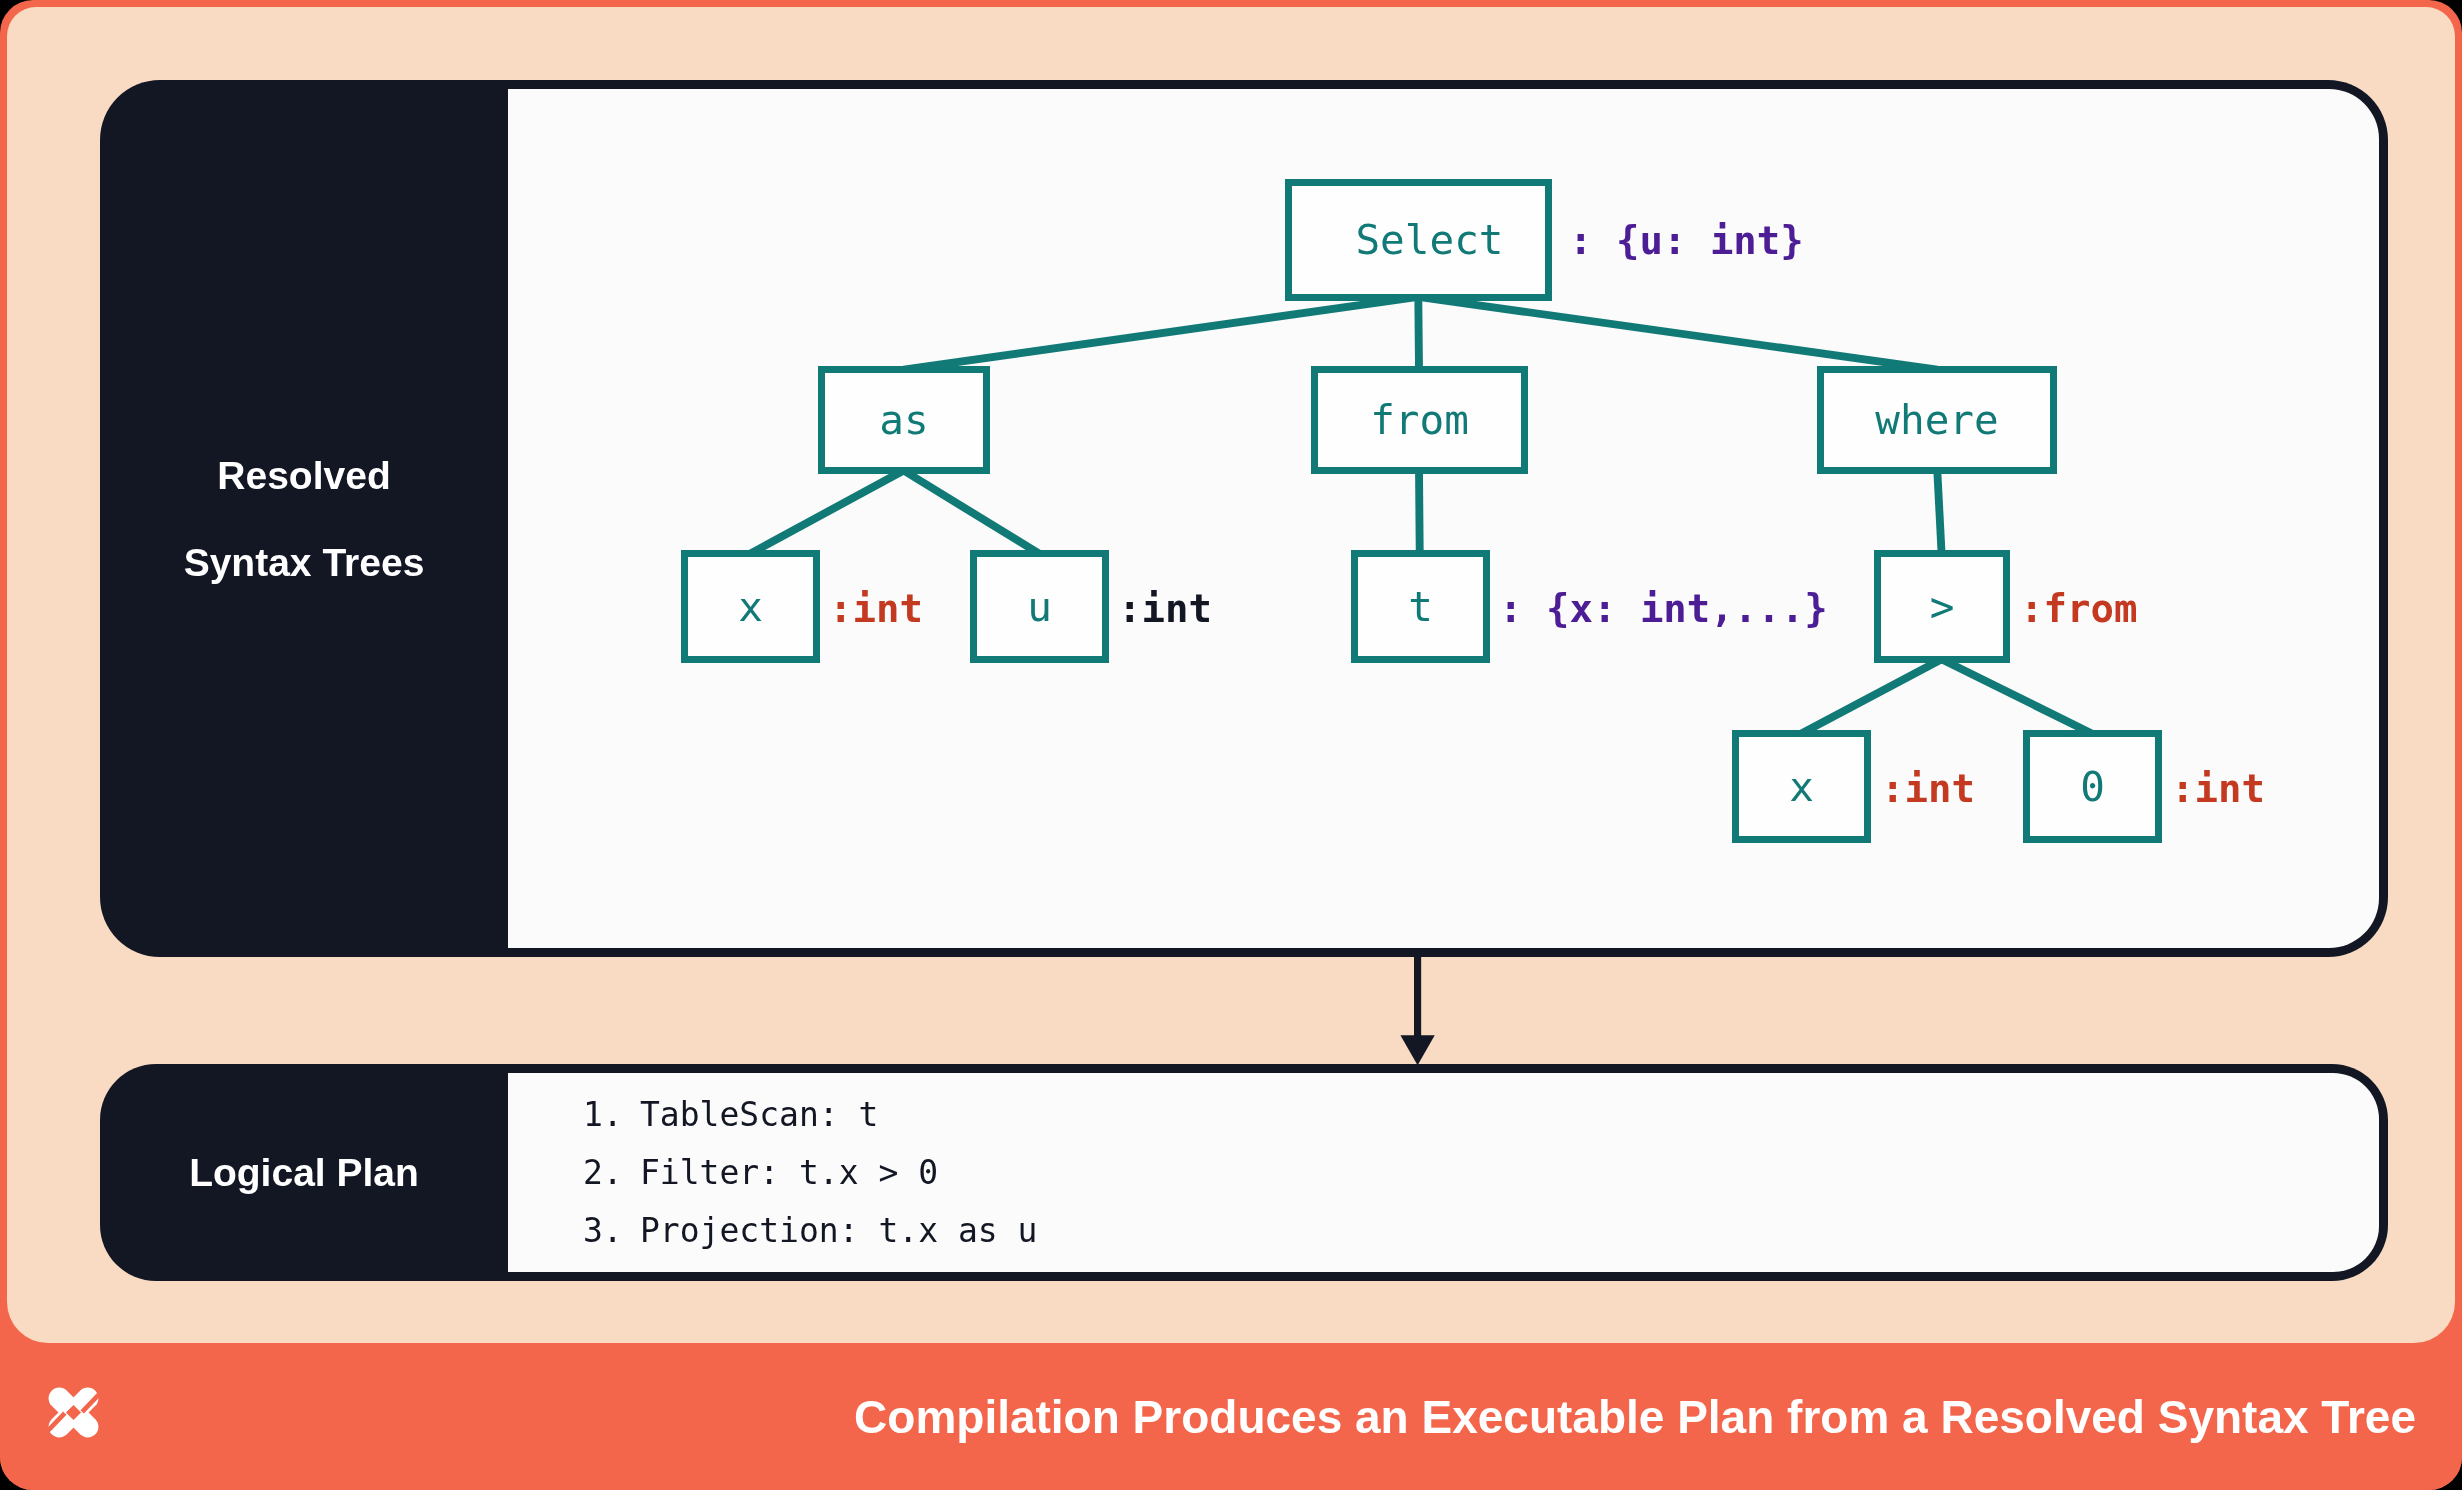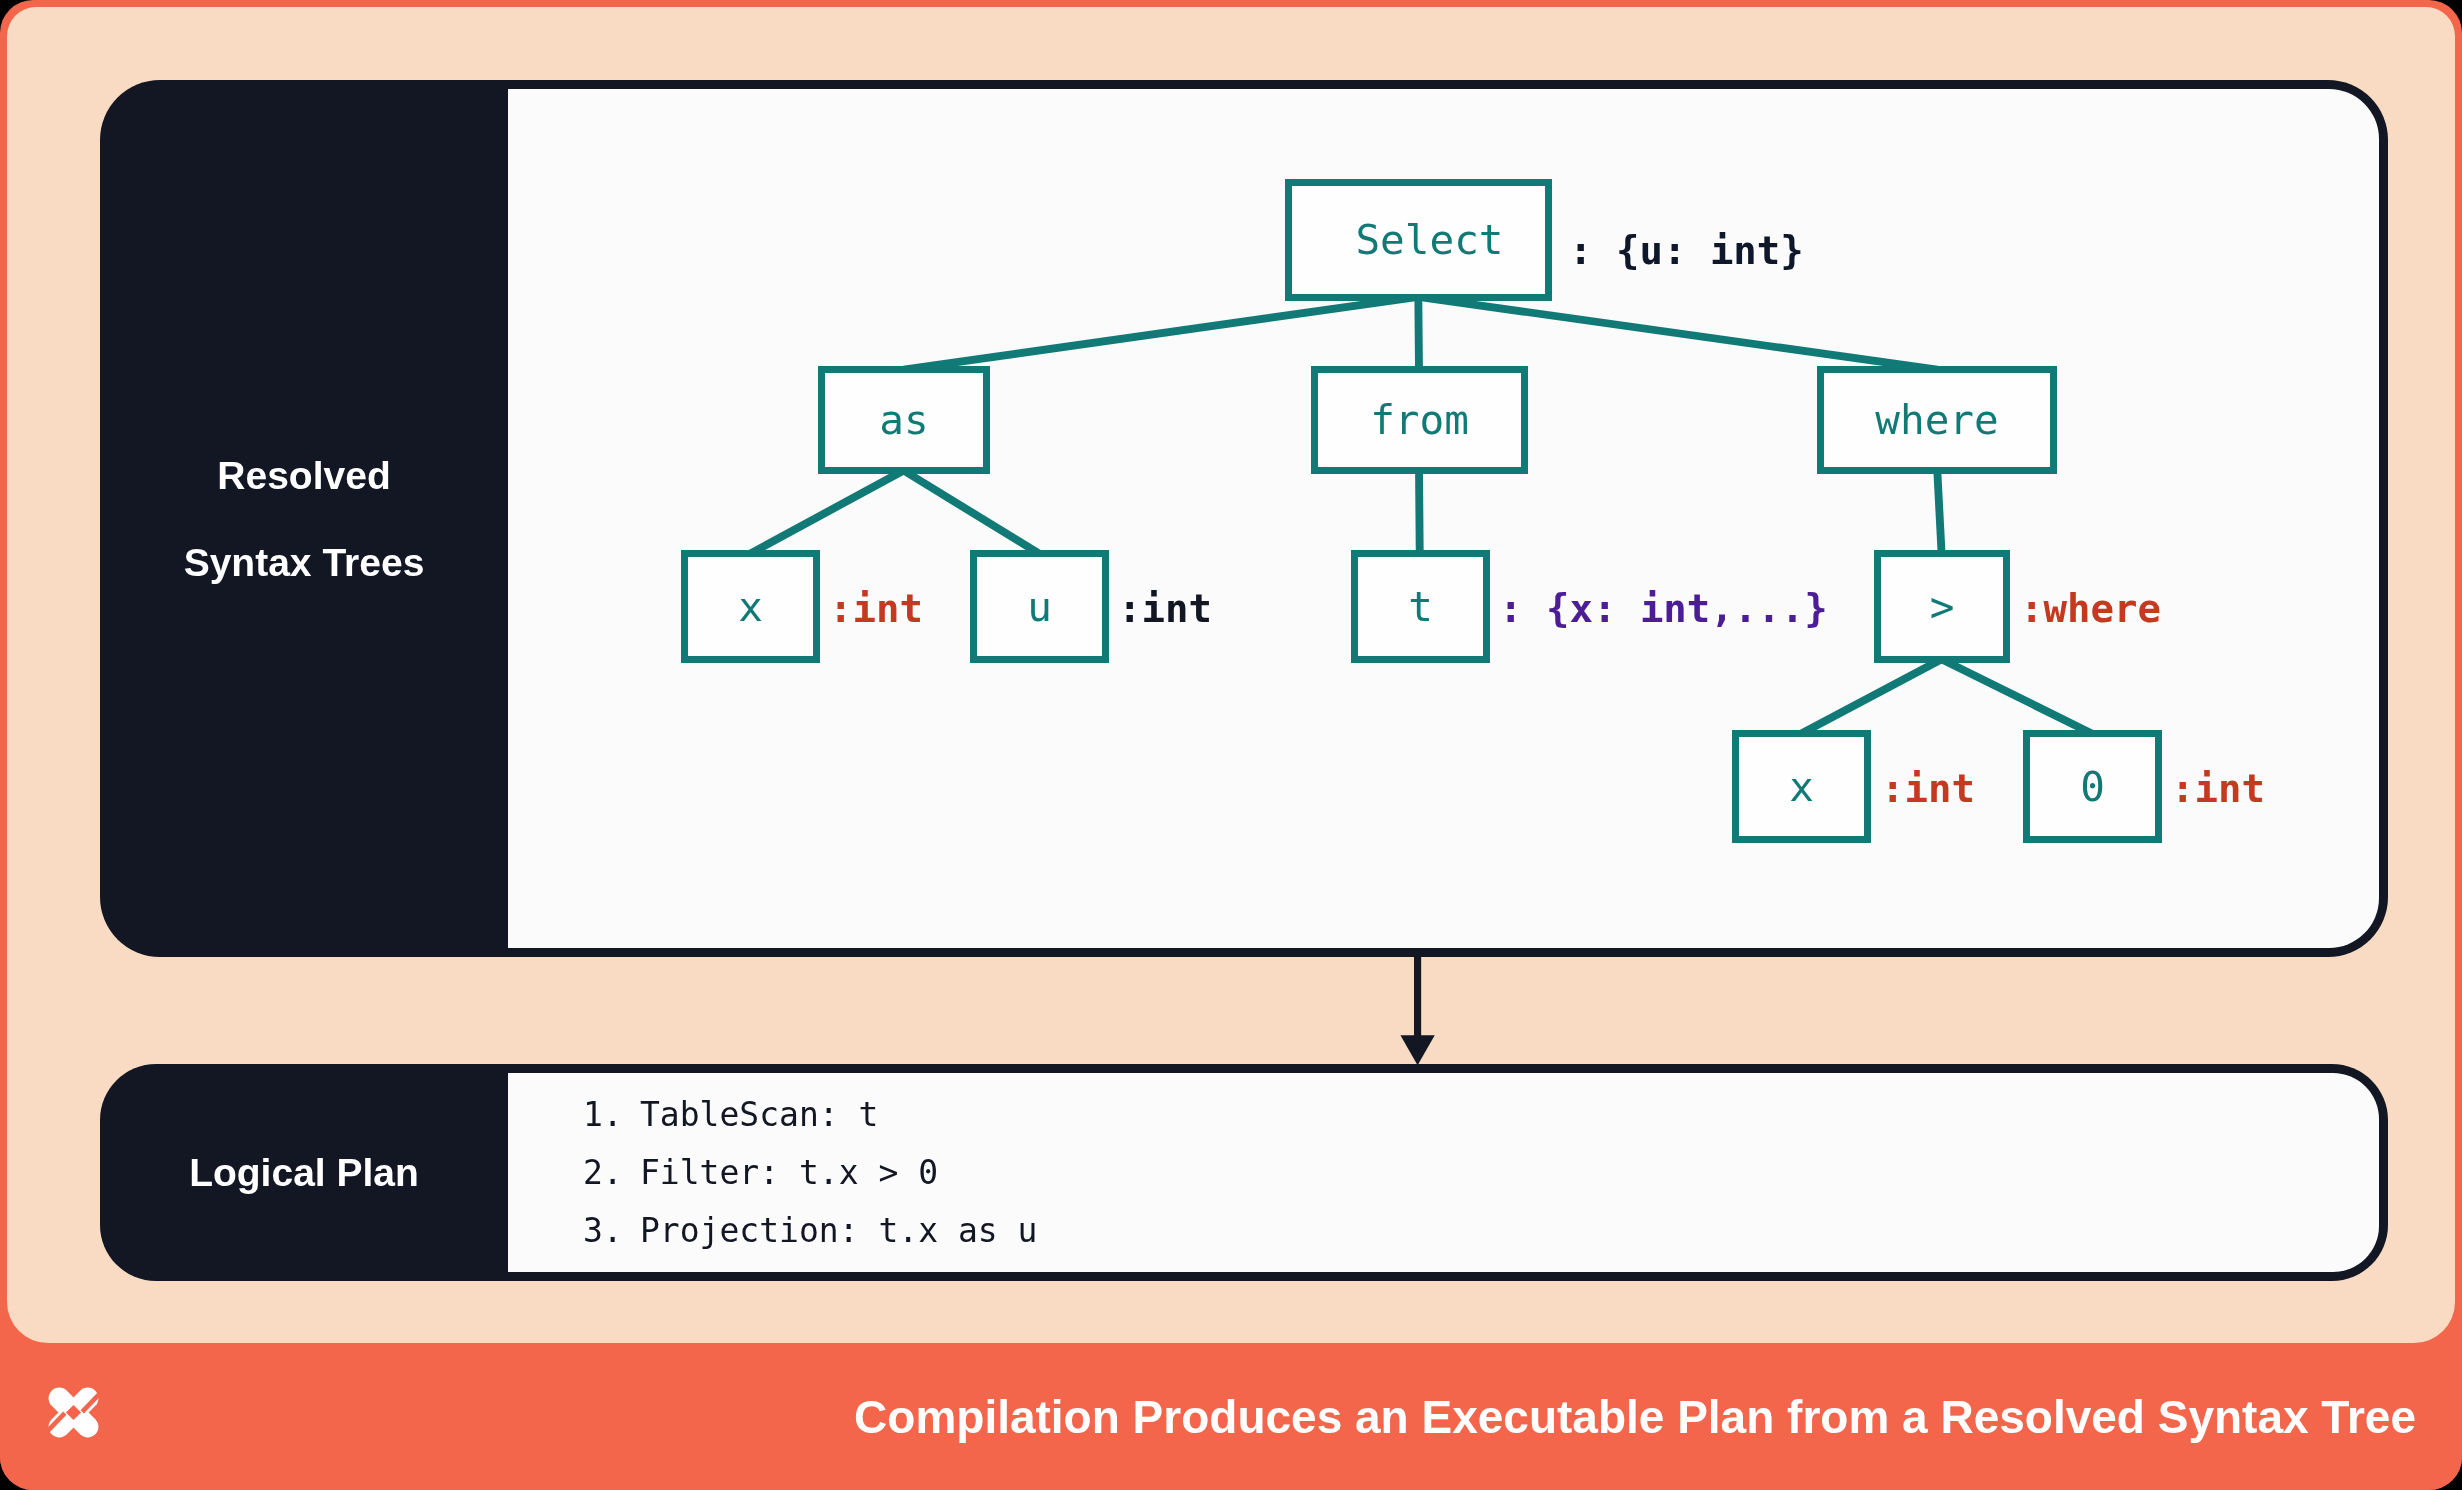--- a/index.html
+++ b/index.html
@@ -69,37 +69,37 @@
       <line x1="2716" y1="922" x2="2520" y2="1026"></line>
       <line x1="2716" y1="922" x2="2926" y2="1026"></line>
     </g>
     <g>
       <line x1="1983" y1="1338" x2="1983" y2="1452" stroke="#131724" stroke-width="10"></line>
       <polygon points="1959,1448 2007,1448 1983,1490" fill="#131724"></polygon>
     </g>
   </svg>
 
   <div class="node" style="left:1285px;top:179px;width:267px;height:122px;padding-left:22px;">Select</div>
-  <div class="ann" style="left: 1569px; top: 250px; color: #0f172a;">: {u: int}</div>
+  <div class="ann" style="left: 1569px; top: 240px; color: #4c1d95;">: {u: int}</div>
 
   <div class="node" style="left:818px;top:366px;width:172px;height:108px;">as</div>
   <div class="node" style="left:1311px;top:366px;width:217px;height:108px;">from</div>
   <div class="node" style="left:1817px;top:366px;width:240px;height:108px;">where</div>
 
   <div class="node" style="left:681px;top:550px;width:139px;height:113px;">x</div>
   <div class="ann" style="left: 829px; top: 608px; color: rgb(196, 58, 32);">:int</div>
 
   <div class="node" style="left:970px;top:550px;width:139px;height:113px;">u</div>
   <div class="ann" style="left: 1118px; top: 608px; color: rgb(19, 23, 36);">:int</div>
 
   <div class="node" style="left:1351px;top:550px;width:139px;height:113px;">t</div>
   <div class="ann" style="left: 1499px; top: 608px; color: #4c1d95;">: {x: int,...}</div>
 
   <div class="node" style="left:1874px;top:550px;width:136px;height:113px;">&gt;</div>
-  <div class="ann" style="left: 2020px; top: 608px; color: rgb(196, 58, 32);">:where</div>
+  <div class="ann" style="left: 2020px; top: 608px; color: rgb(196, 58, 32);">:from</div>
 
   <div class="node" style="left:1732px;top:730px;width:139px;height:113px;">x</div>
   <div class="ann" style="left: 1881px; top: 788px; color: rgb(196, 58, 32);">:int</div>
 
   <div class="node" style="left:2023px;top:730px;width:139px;height:113px;">0</div>
   <div class="ann" style="left: 2171px; top: 788px; color: rgb(196, 58, 32);">:int</div>
 
 
   <div class="panel panel-lp">
     <div class="lp-content">

